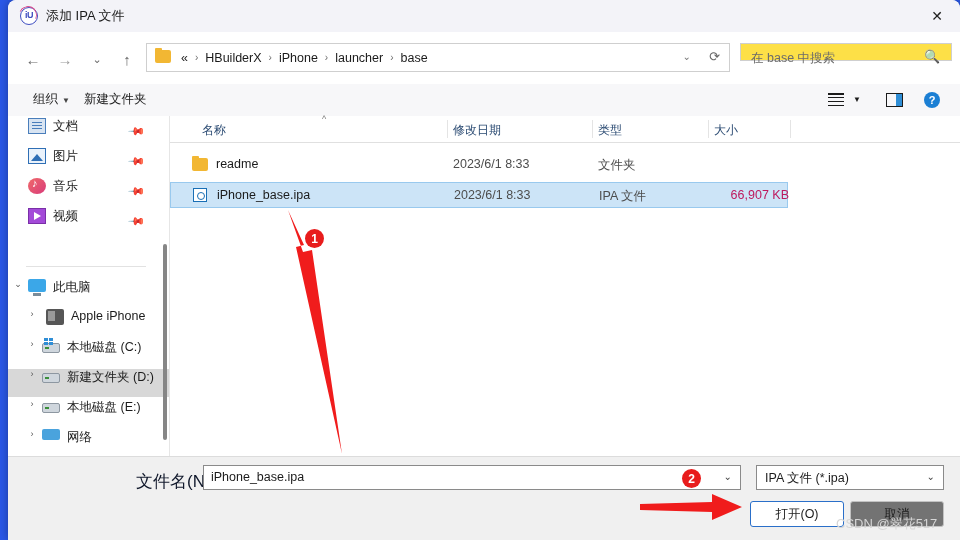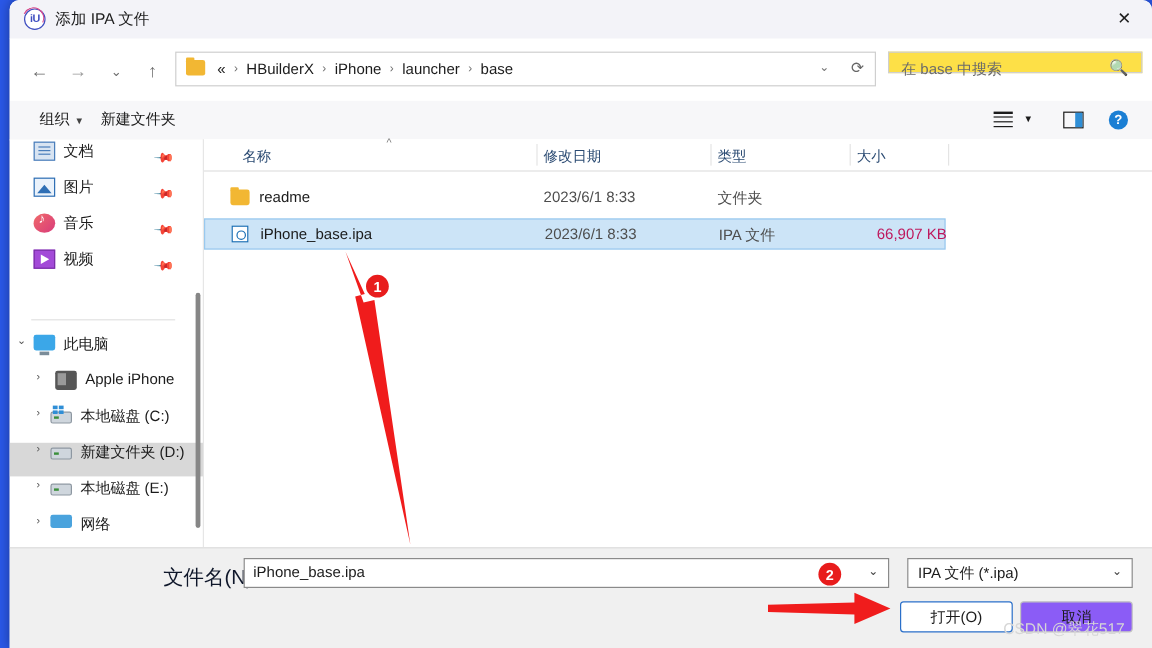--- a/index.html
+++ b/index.html
@@ -404,21 +404,21 @@
     background: #ffffff;
     border: 1.5px solid #2a6fc9;
     border-radius: 3px;
     box-sizing: border-box;
     display: flex; align-items: center; justify-content: center;
     font-size: 12.5px; color: #1b1b1b;
   }
   #cancel-button {
     position: absolute; left: 842px; top: 44px;
     width: 94px; height: 26px;
-    background: #8b5cf6;
+    background: #737373;
     border: 1px solid #c2c2c2;
     border-radius: 3px;
     box-sizing: border-box;
     display: flex; align-items: center; justify-content: center;
     font-size: 12.5px; color: #1b1b1b;
   }
   
   .badge {
     position: absolute;
     width: 19px; height: 19px; border-radius: 50%;

